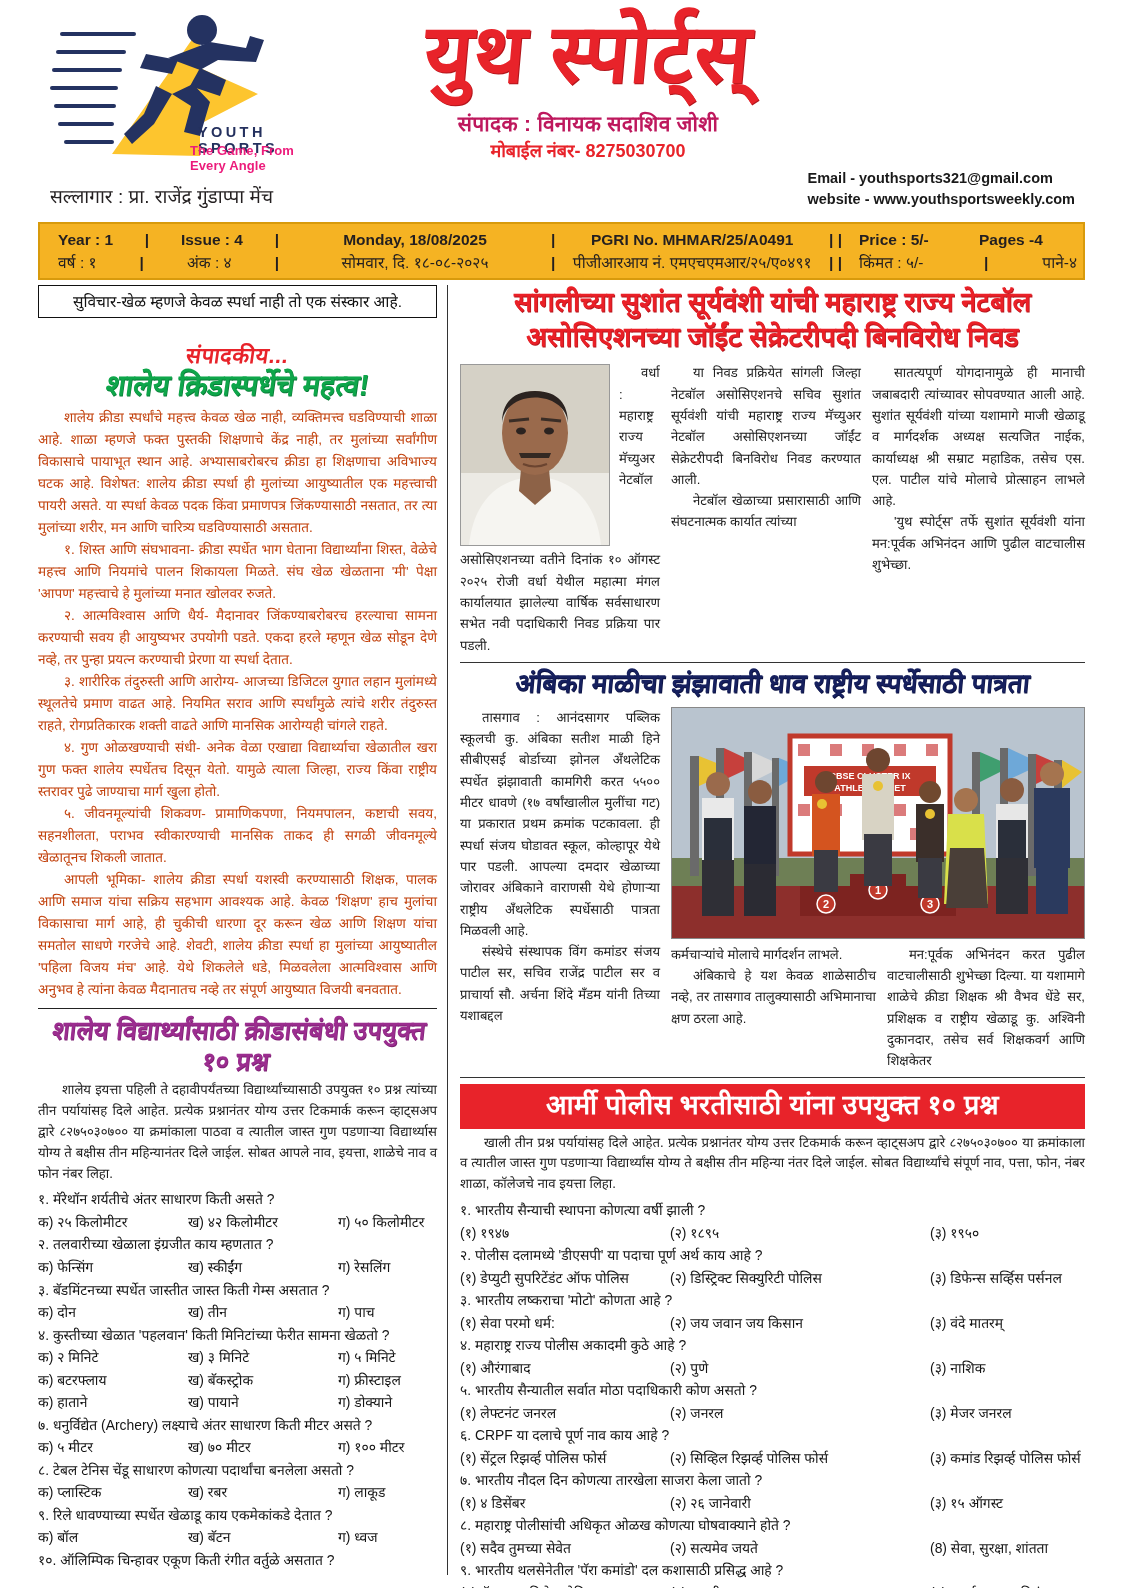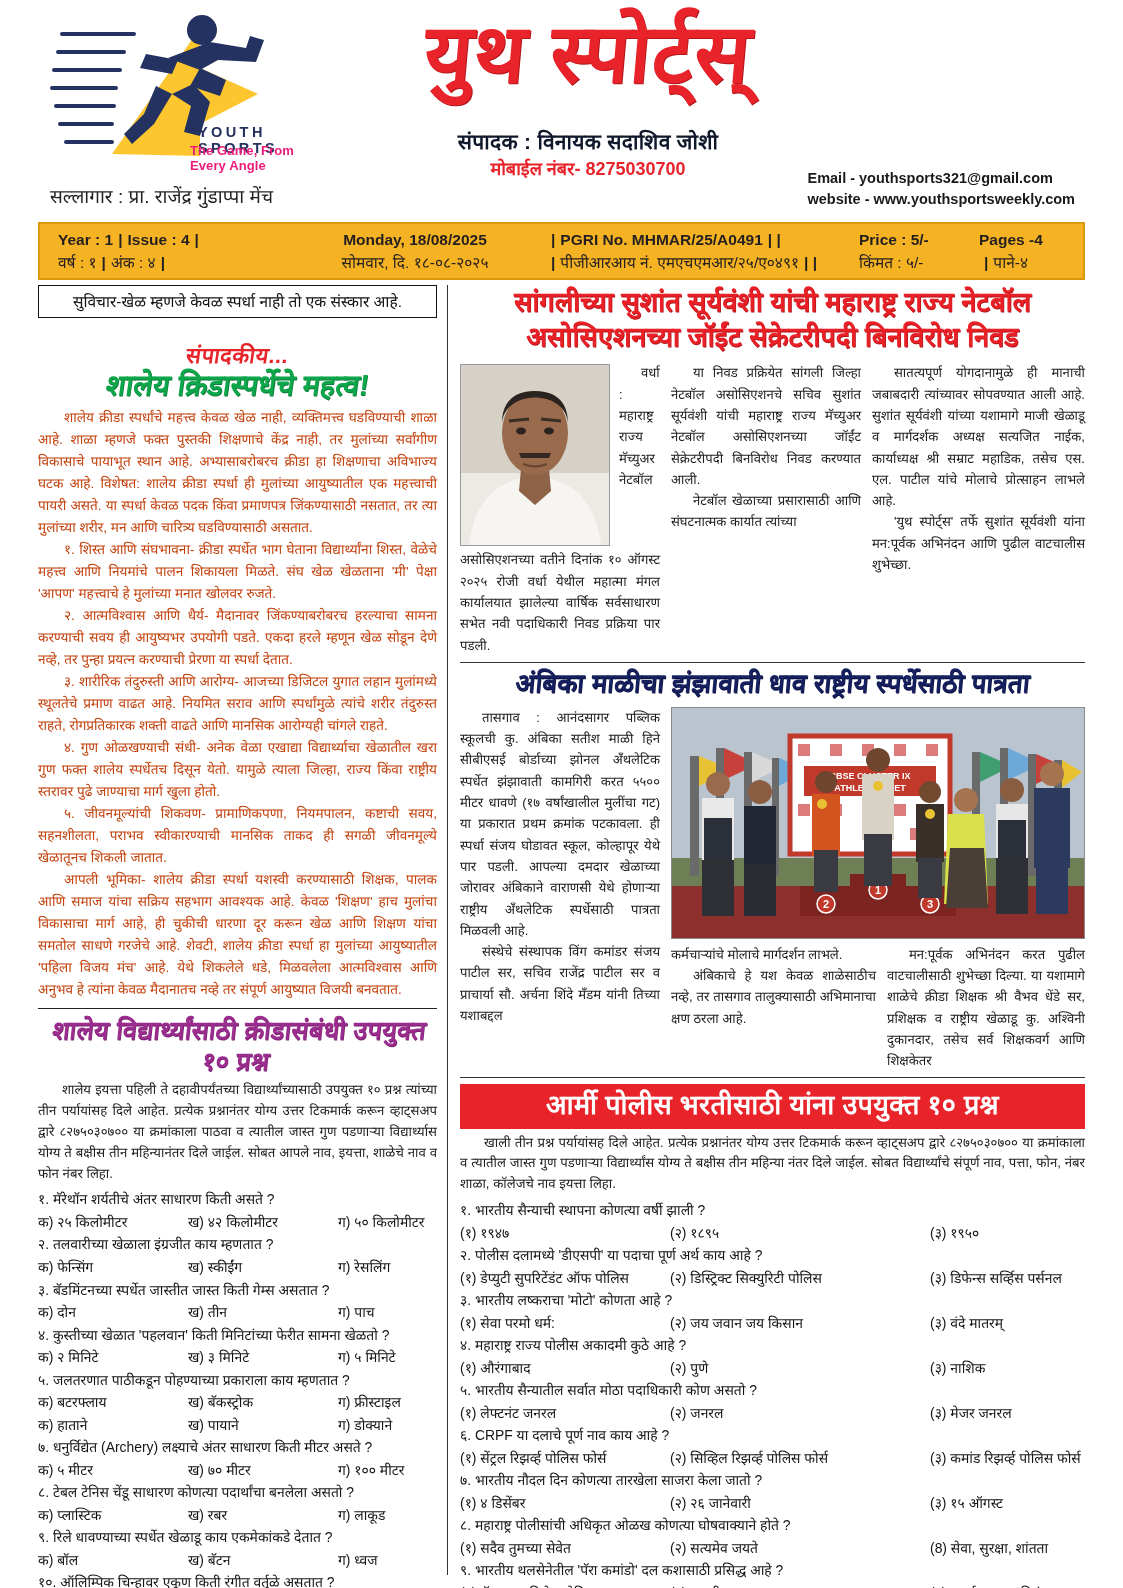--- a/index.html
+++ b/index.html
@@ -35,40 +35,40 @@
   }
   .title-block { position: absolute; left: 300px; top: 2px; width: 500px; text-align: center; }
   .paper-title {
     font-size: 82px; font-weight: bold; color: #e8232a;
     font-family: "Liberation Sans", sans-serif;
     letter-spacing: 1px; line-height: 1.28;
     transform: skewX(-5deg);
     text-shadow: 1px 1px 0 #b3161c;
   }
   .editor-line {
-    margin-top: 20px; font-size: 21px; font-weight: bold; color: #0f172a;
+    margin-top: 2px; font-size: 21px; font-weight: bold; color: #be185d;
     letter-spacing: .3px;
   }
   .mobile-line {
     margin-top: 1px; font-size: 18px; font-weight: bold; color: #e8232a;
   }
   .contact-block {
     position: absolute; right: 10px; top: 168px; text-align: left;
     font-size: 14.5px; line-height: 1.45; color: #1a1a1a; font-weight: bold;
   }
 
   
   .infobar {
     height: 58px; background: #f5b323; border: 2px solid #d89a0c;
     display: flex; align-items: stretch; color: #231f20;
     position: relative;
   }
   .ib-cell { display: flex; flex-direction: column; justify-content: center;
              padding: 0 6px; }
-  .ib-row { display: flex; align-items: baseline; white-space: nowrap; }
+  .ib-row { display: flex; align-items: baseline; white-space: nowrap; justify-content: space-between; }
   .ib-l1 { font-size: 15.5px; line-height: 1.5; font-weight: bold; }
   .ib-l2 { font-size: 15.5px; line-height: 1.5; }
   .ib-sep { padding: 0 5px; font-weight: bold; }
   .ib-c1 { width: 250px; padding-left: 18px; }
   .ib-c2 { width: 250px; text-align: center; align-items: center; }
   .ib-c3 { flex: 1; }
   .ib-c4 { width: 120px; }
   .ib-c5 { width: 110px; }
   .bold { font-weight: bold; }
 
@@ -293,21 +293,20 @@
         </div>
         <div>
           <div class="q-item">४. कुस्तीच्या खेळात 'पहलवान' किती मिनिटांच्या फेरीत सामना खेळतो ?</div>
           <div class="q-opts">
             <span>क) २ मिनिटे</span>
             <span>ख) ३ मिनिटे</span>
             <span>ग) ५ मिनिटे</span>
           </div>
         </div>
         <div>
-          <div class="q-item">५. जलतरणात पाठीकडून पोहण्याच्या प्रकाराला काय म्हणतात ?</div>
           <div class="q-opts">
             <span>क) बटरफ्लाय</span>
             <span>ख) बॅकस्ट्रोक</span>
             <span>ग) फ्रीस्टाइल</span>
           </div>
         </div>
         <div>
           <div class="q-opts">
             <span>क) हाताने</span>
             <span>ख) पायाने</span>

